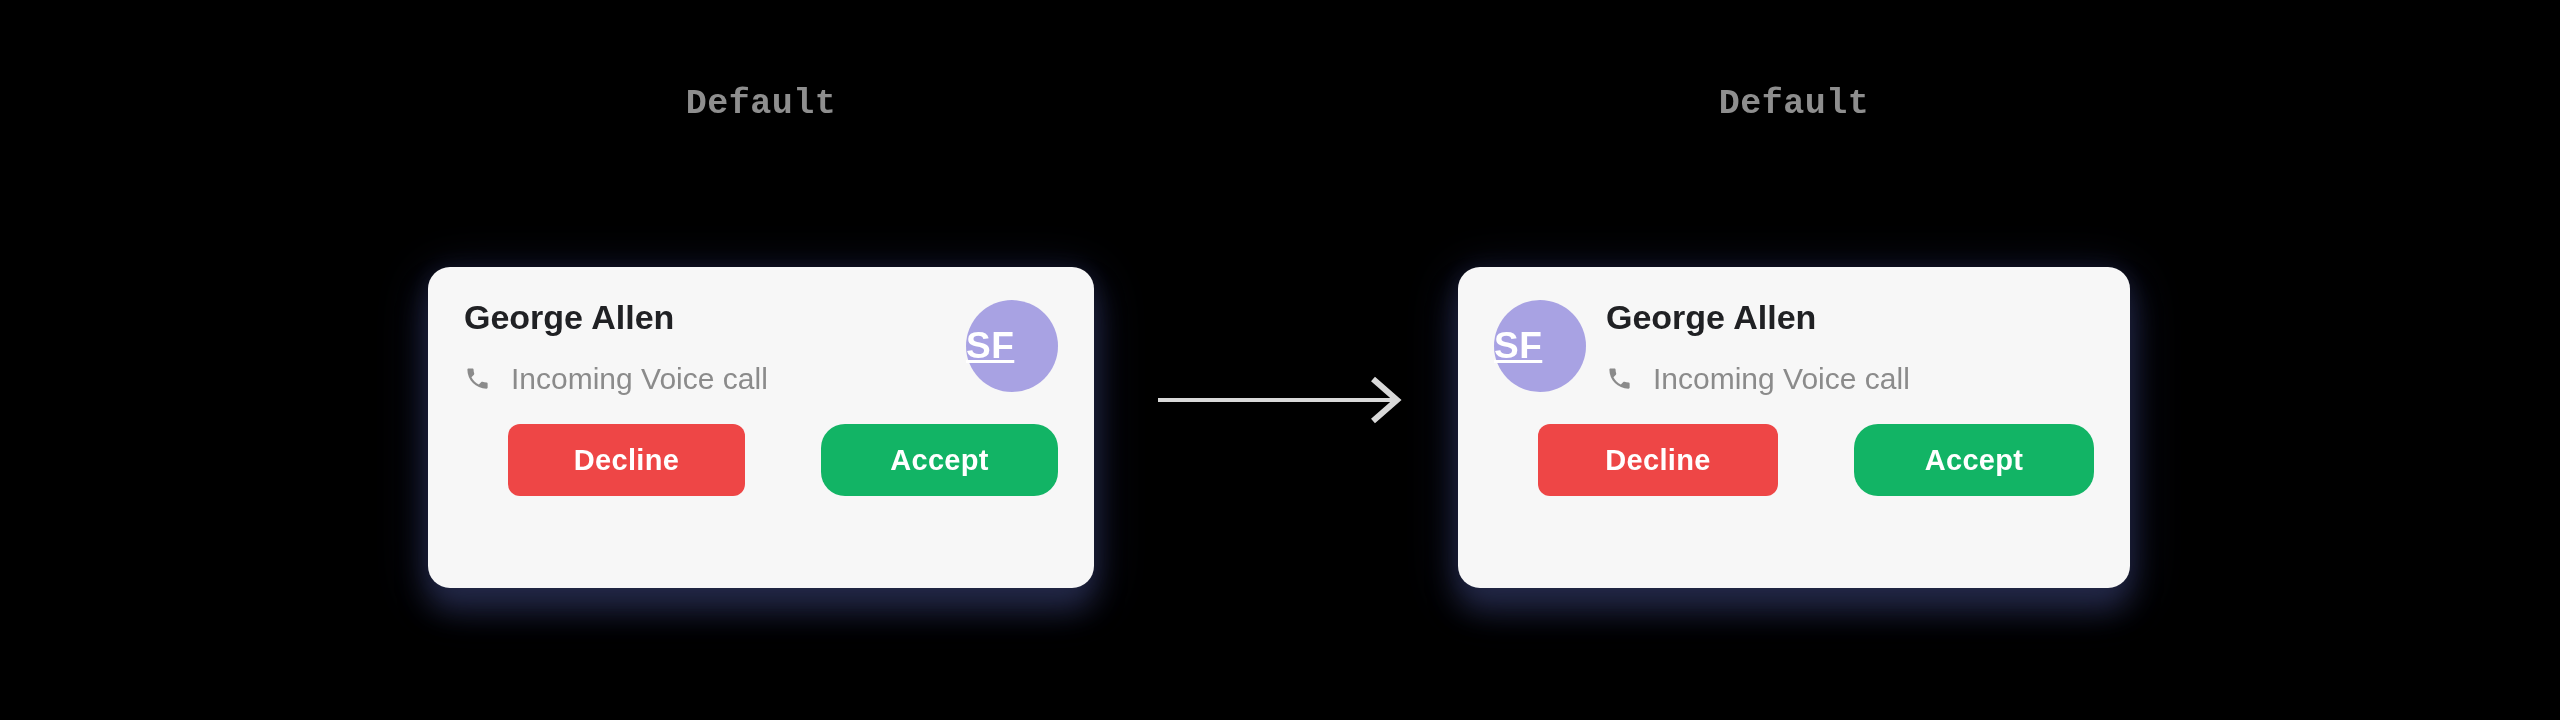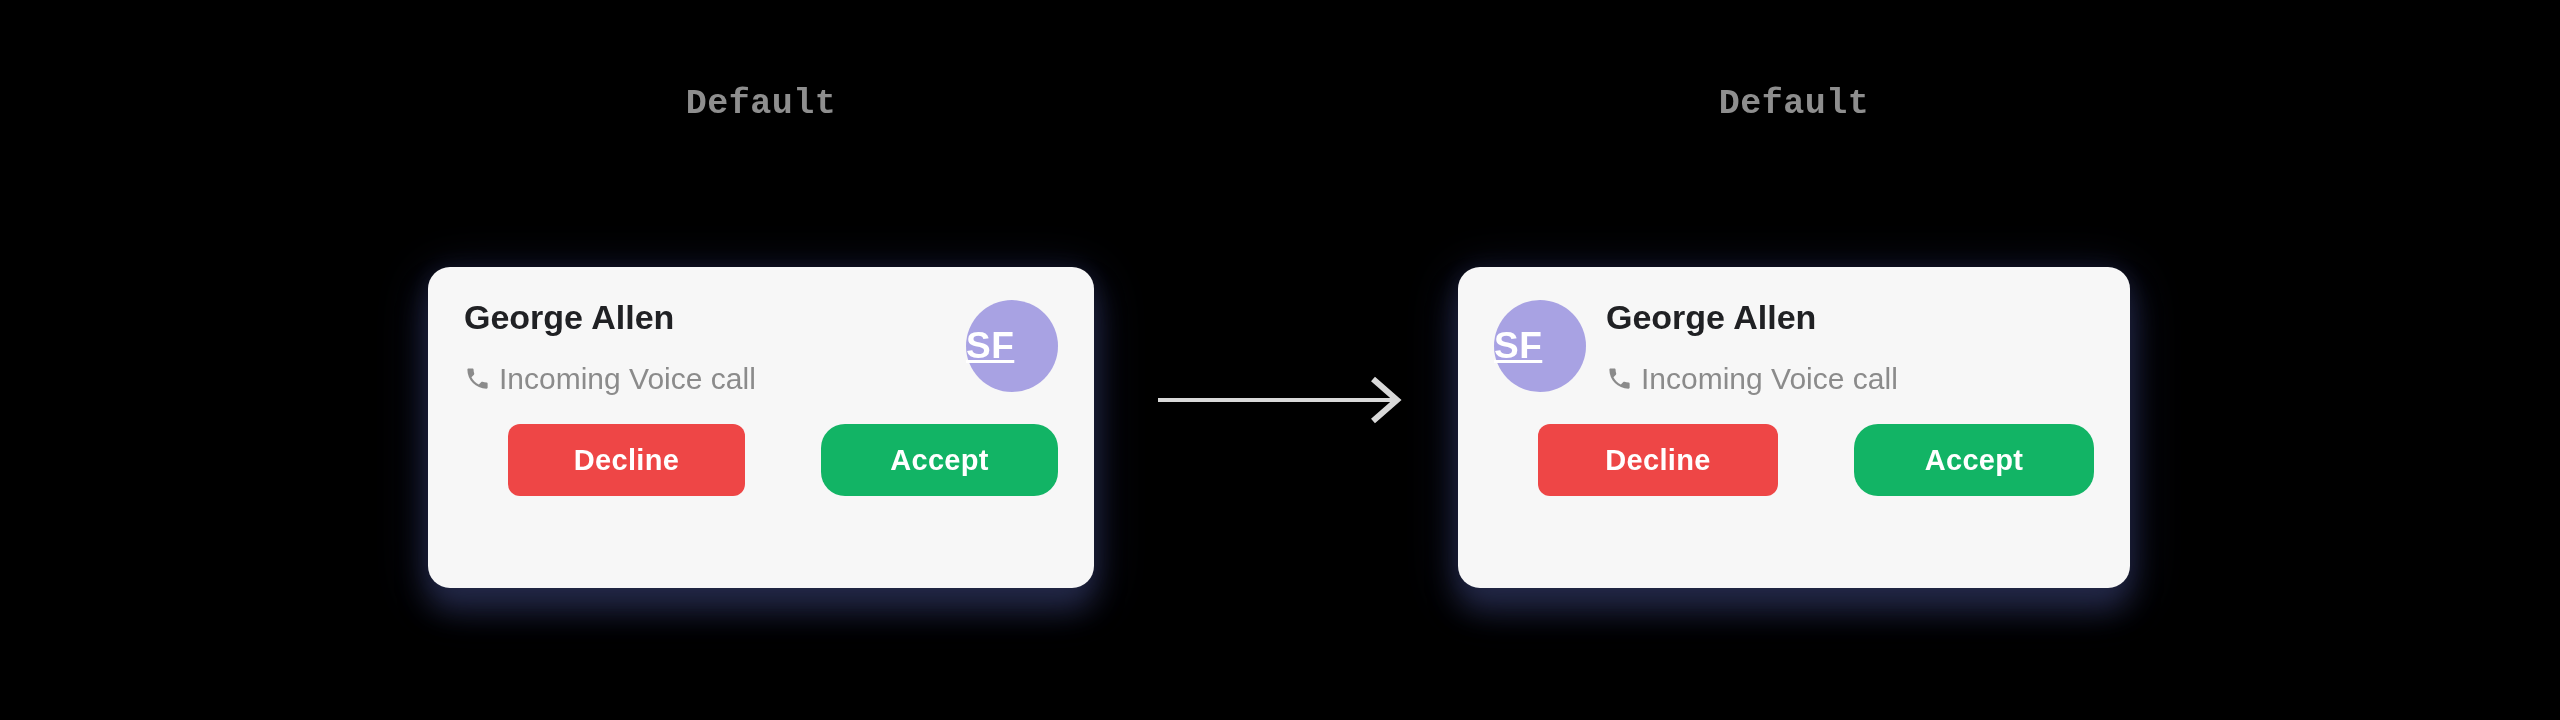--- a/index.html
+++ b/index.html
@@ -56,21 +56,21 @@
 
   .caller-name {
     font-size: 34px;
     font-weight: 700;
     color: var(--title, #202124);
     line-height: 1.2;
   }
   .subtitle-row {
     display: flex;
     align-items: center;
-    gap: 8px;
+    gap: 20px;
     margin-top: 24px;
   }
   .phone-icon {
     width: 27px;
     height: 27px;
     flex-shrink: 0;
   }
   .phone-icon path { fill: var(--subtitle, #9a9a9a); }
   .call-type {
     font-size: 30px;

